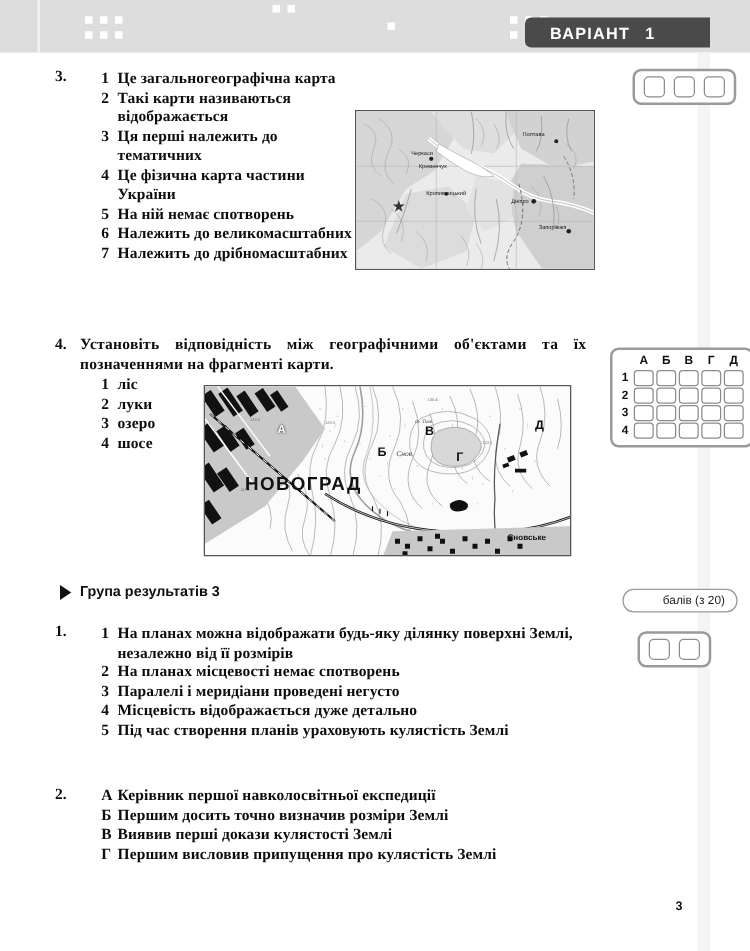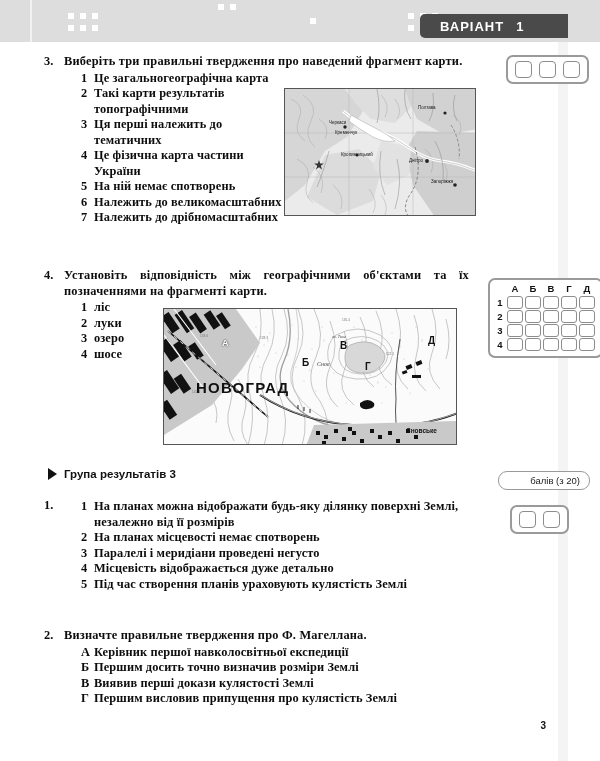--- a/index.html
+++ b/index.html
@@ -254,29 +254,28 @@
   <div class="variant-banner">
     <span>ВАРІАНТ</span>
     <span class="vnum">1</span>
   </div>
 
   <div class="edge-shade"></div>
 
   <div class="q" style="left:44px; top:54px; width:425px;">
     <div class="q-num">3.</div>
     <div class="q-body">
-      <div class="q-stem">Виберіть три правильні твердження про наведений фрагмент карти.</div>
       <div class="opts" style="width:223px;">
         <div class="opt">
           <span class="opt-key">1</span>
           <span class="opt-txt">Це загальногеографічна карта</span>
         </div>
         <div class="opt">
           <span class="opt-key">2</span>
-          <span class="opt-txt">Такі карти результатів топографічними</span>
+          <span class="opt-txt">Такі карти називаються відображається</span>
         </div>
         <div class="opt">
           <span class="opt-key">3</span>
           <span class="opt-txt">Ця перші належить до тематичних</span>
         </div>
         <div class="opt">
           <span class="opt-key">4</span>
           <span class="opt-txt">Це фізична карта частини України</span>
         </div>
       </div>
@@ -643,21 +642,20 @@
   </div>
 
   <div class="ansbox" style="left:510px; top:505px;">
     <div class="cell"></div>
     <div class="cell"></div>
   </div>
 
   <div class="q" style="left:44px; top:628px; width:440px;">
     <div class="q-num">2.</div>
     <div class="q-body">
-      <div class="q-stem">Визначте правильне твердження про Ф. Магеллана.</div>
       <div class="opts" style="width:428px;">
         <div class="opt">
           <span class="opt-key">А</span>
           <span class="opt-txt">Керівник першої навколосвітньої експедиції</span>
         </div>
         <div class="opt">
           <span class="opt-key">Б</span>
           <span class="opt-txt">Першим досить точно визначив розміри Землі</span>
         </div>
         <div class="opt">

